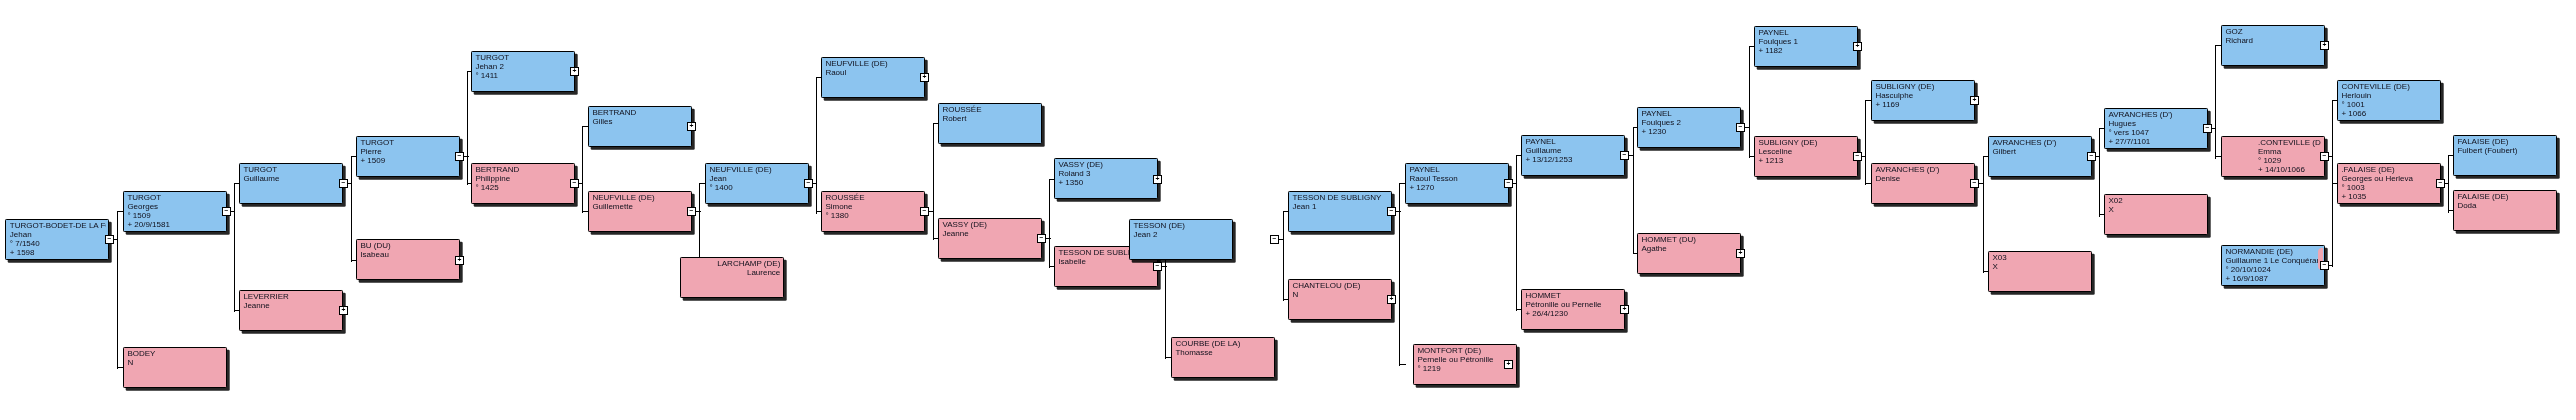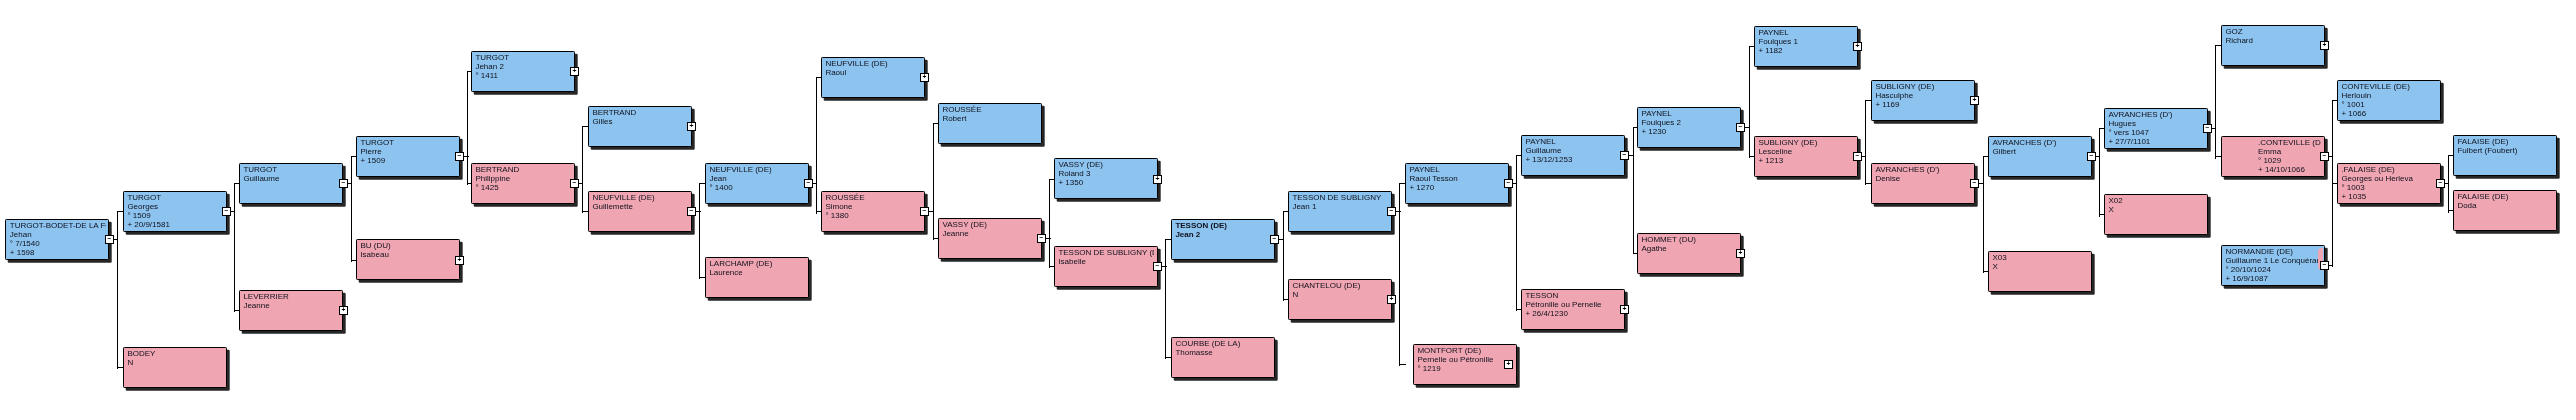--- a/index.html
+++ b/index.html
@@ -196,21 +196,21 @@
     </div>
     <div class="person female" style="left: 588px; top: 191px;">
       <div class="pline">NEUFVILLE (DE)</div>
       <div class="pline">Guillemette</div>
     </div>
     <div class="person male" style="left: 705px; top: 163px;">
       <div class="pline">NEUFVILLE (DE)</div>
       <div class="pline">Jean</div>
       <div class="pline">° 1400</div>
     </div>
-    <div class="person female" style="left: 705px; top: 257px;">
+    <div class="person female" style="left: 680px; top: 257px; text-align: right;">
       <div class="pline">LARCHAMP (DE)</div>
       <div class="pline">Laurence</div>
     </div>
     <div class="person male" style="left: 821px; top: 57px;">
       <div class="pline">NEUFVILLE (DE)</div>
       <div class="pline">Raoul</div>
     </div>
     <div class="person female" style="left: 821px; top: 191px;">
       <div class="pline">ROUSSÉE</div>
       <div class="pline">Simone</div>
@@ -226,21 +226,21 @@
     </div>
     <div class="person male" style="left: 1054px; top: 158px;">
       <div class="pline">VASSY (DE)</div>
       <div class="pline">Roland 3</div>
       <div class="pline">+ 1350</div>
     </div>
     <div class="person female" style="left: 1054px; top: 246px;">
       <div class="pline">TESSON DE SUBLIGNY (DE)</div>
       <div class="pline">Isabelle</div>
     </div>
-    <div class="person male" style="left: 1171px; top: 219px; font-weight: bold;">
+    <div class="person male" style="left: 1129px; top: 219px;">
       <div class="pline">TESSON (DE)</div>
       <div class="pline">Jean 2</div>
     </div>
     <div class="person female" style="left: 1171px; top: 337px;">
       <div class="pline">COURBE (DE LA)</div>
       <div class="pline">Thomasse</div>
     </div>
     <div class="person male" style="left: 1288px; top: 191px;">
       <div class="pline">TESSON DE SUBLIGNY</div>
       <div class="pline">Jean 1</div>
@@ -258,21 +258,21 @@
       <div class="pline">MONTFORT (DE)</div>
       <div class="pline">Pernelle ou Pétronille</div>
       <div class="pline">° 1219</div>
     </div>
     <div class="person male" style="left: 1521px; top: 135px;">
       <div class="pline">PAYNEL</div>
       <div class="pline">Guillaume</div>
       <div class="pline">+ 13/12/1253</div>
     </div>
     <div class="person female" style="left: 1521px; top: 289px;">
-      <div class="pline">TESSON</div>
+      <div class="pline">HOMMET</div>
       <div class="pline">Pétronille ou Pernelle</div>
       <div class="pline">+ 26/4/1230</div>
     </div>
     <div class="person male" style="left: 1637px; top: 107px;">
       <div class="pline">PAYNEL</div>
       <div class="pline">Foulques 2</div>
       <div class="pline">+ 1230</div>
     </div>
     <div class="person female" style="left: 1637px; top: 233px;">
       <div class="pline">HOMMET (DU)</div>

